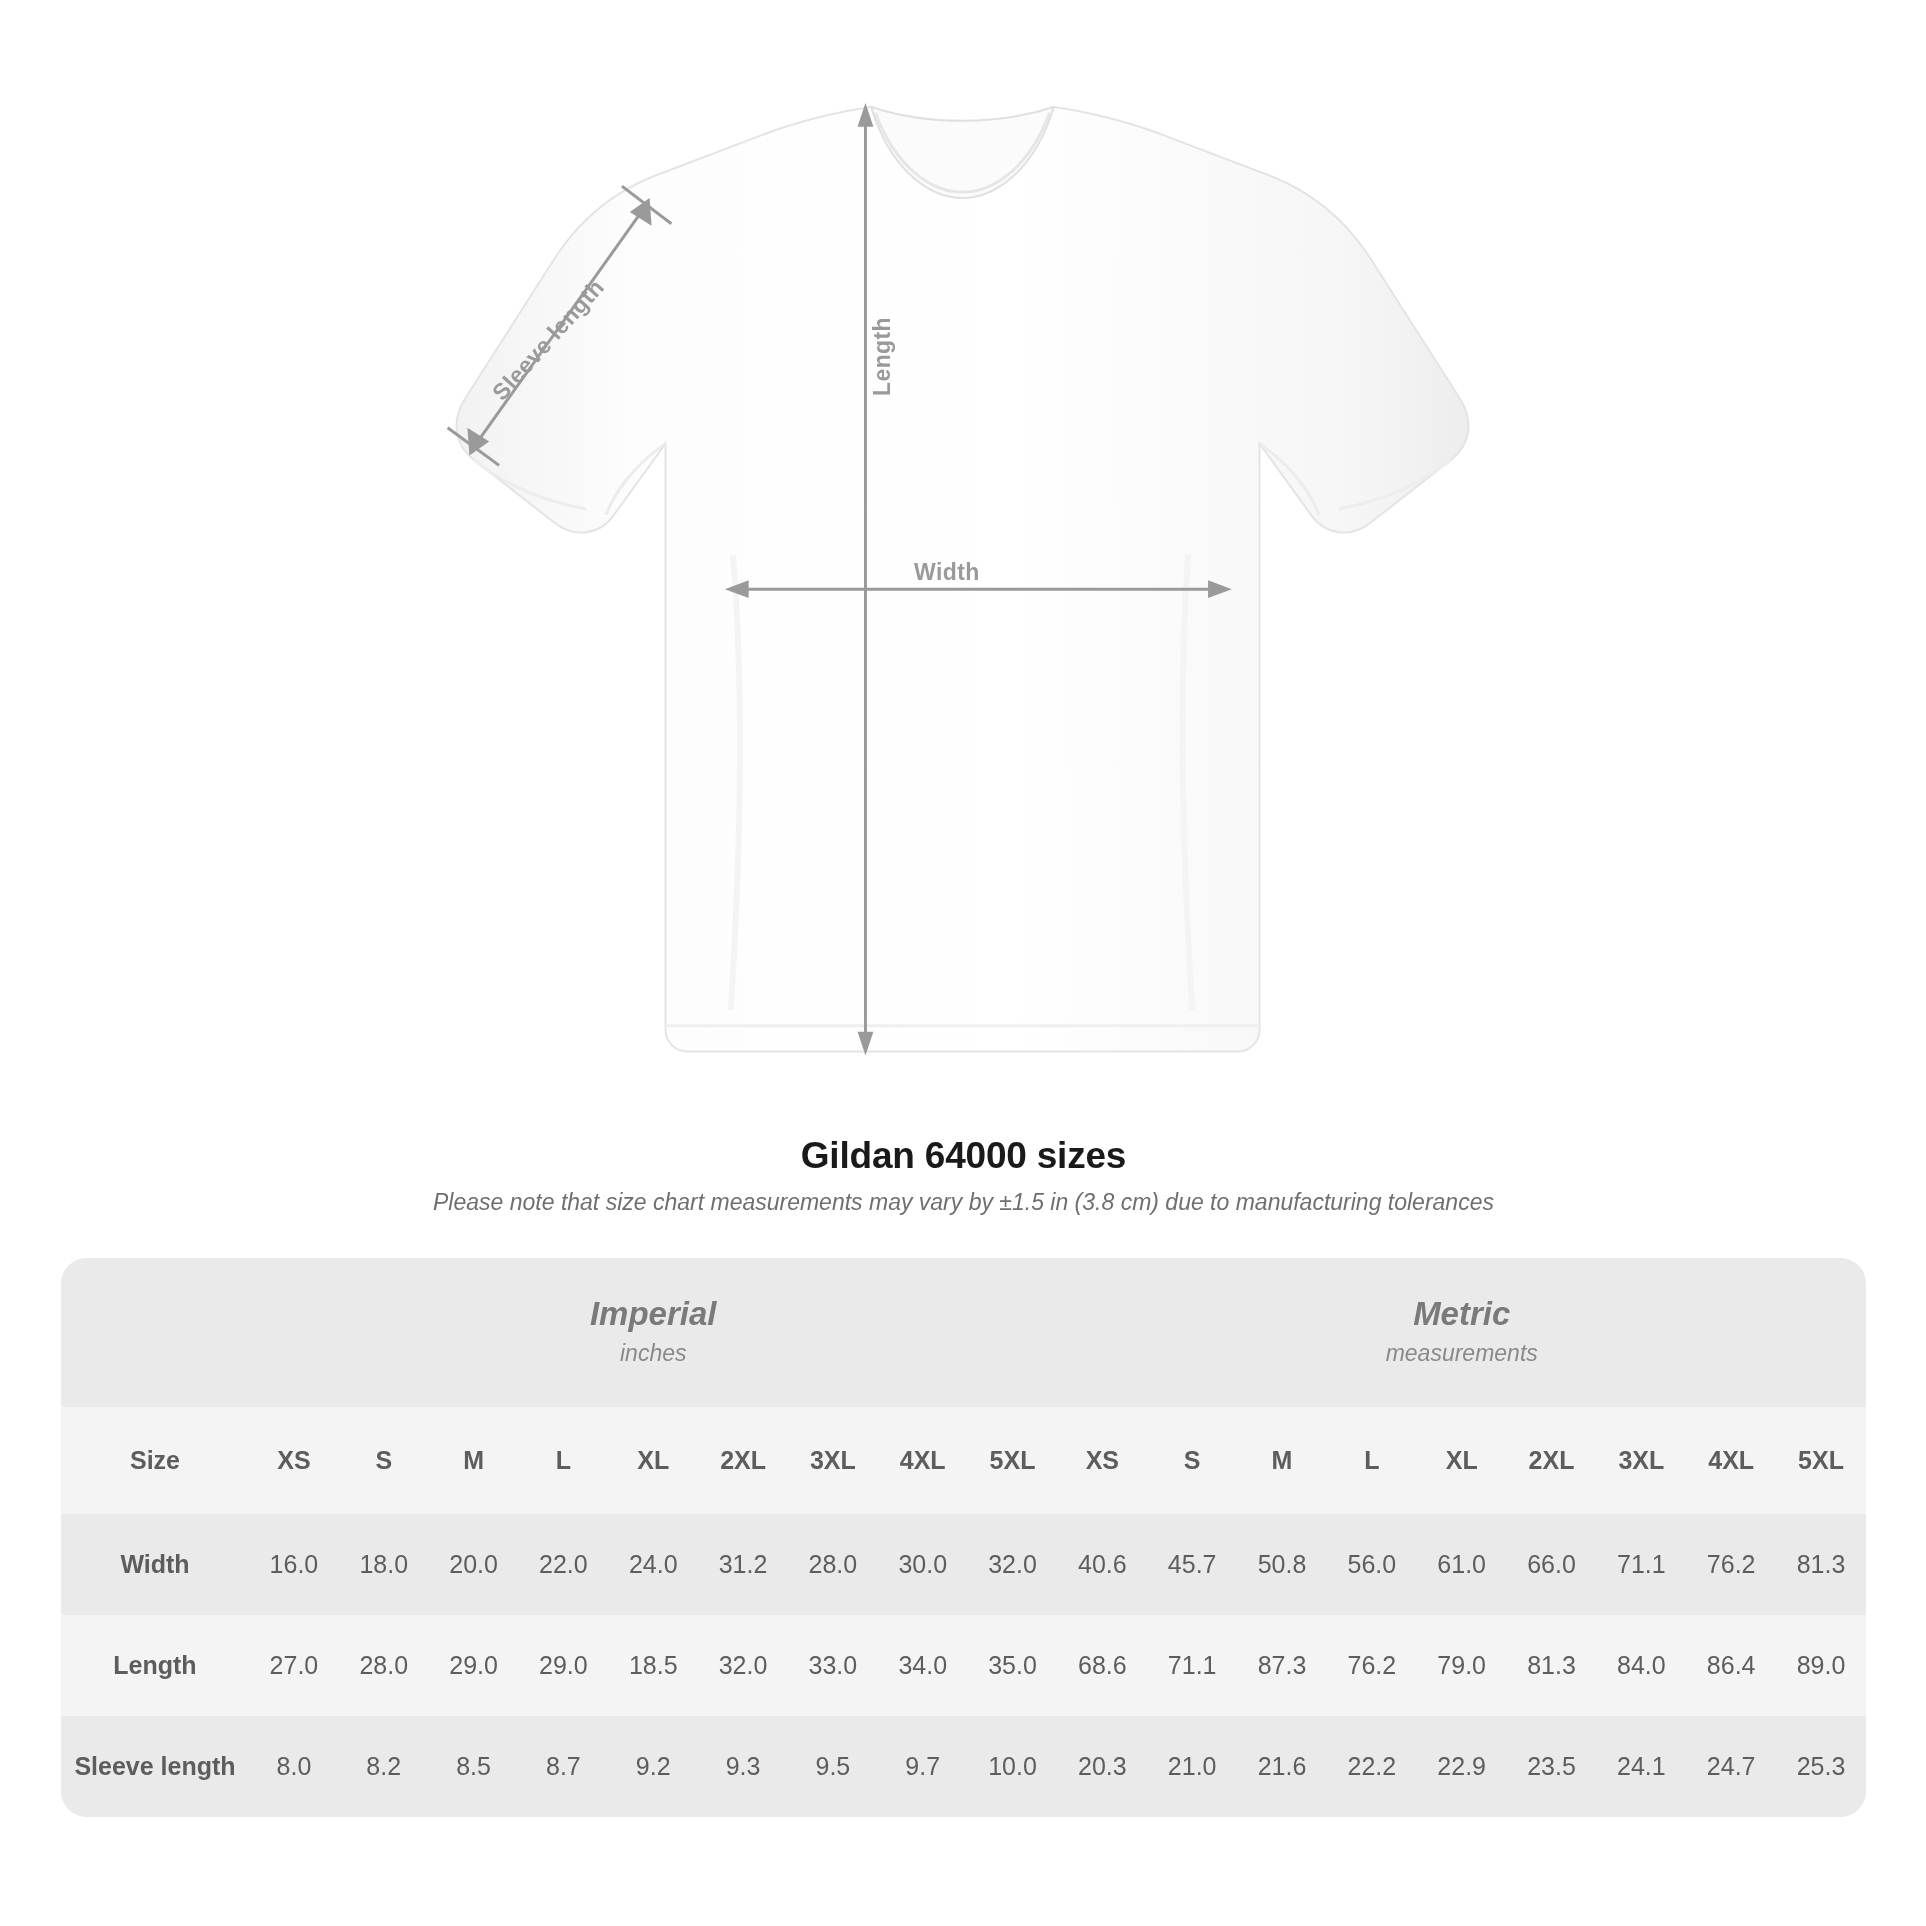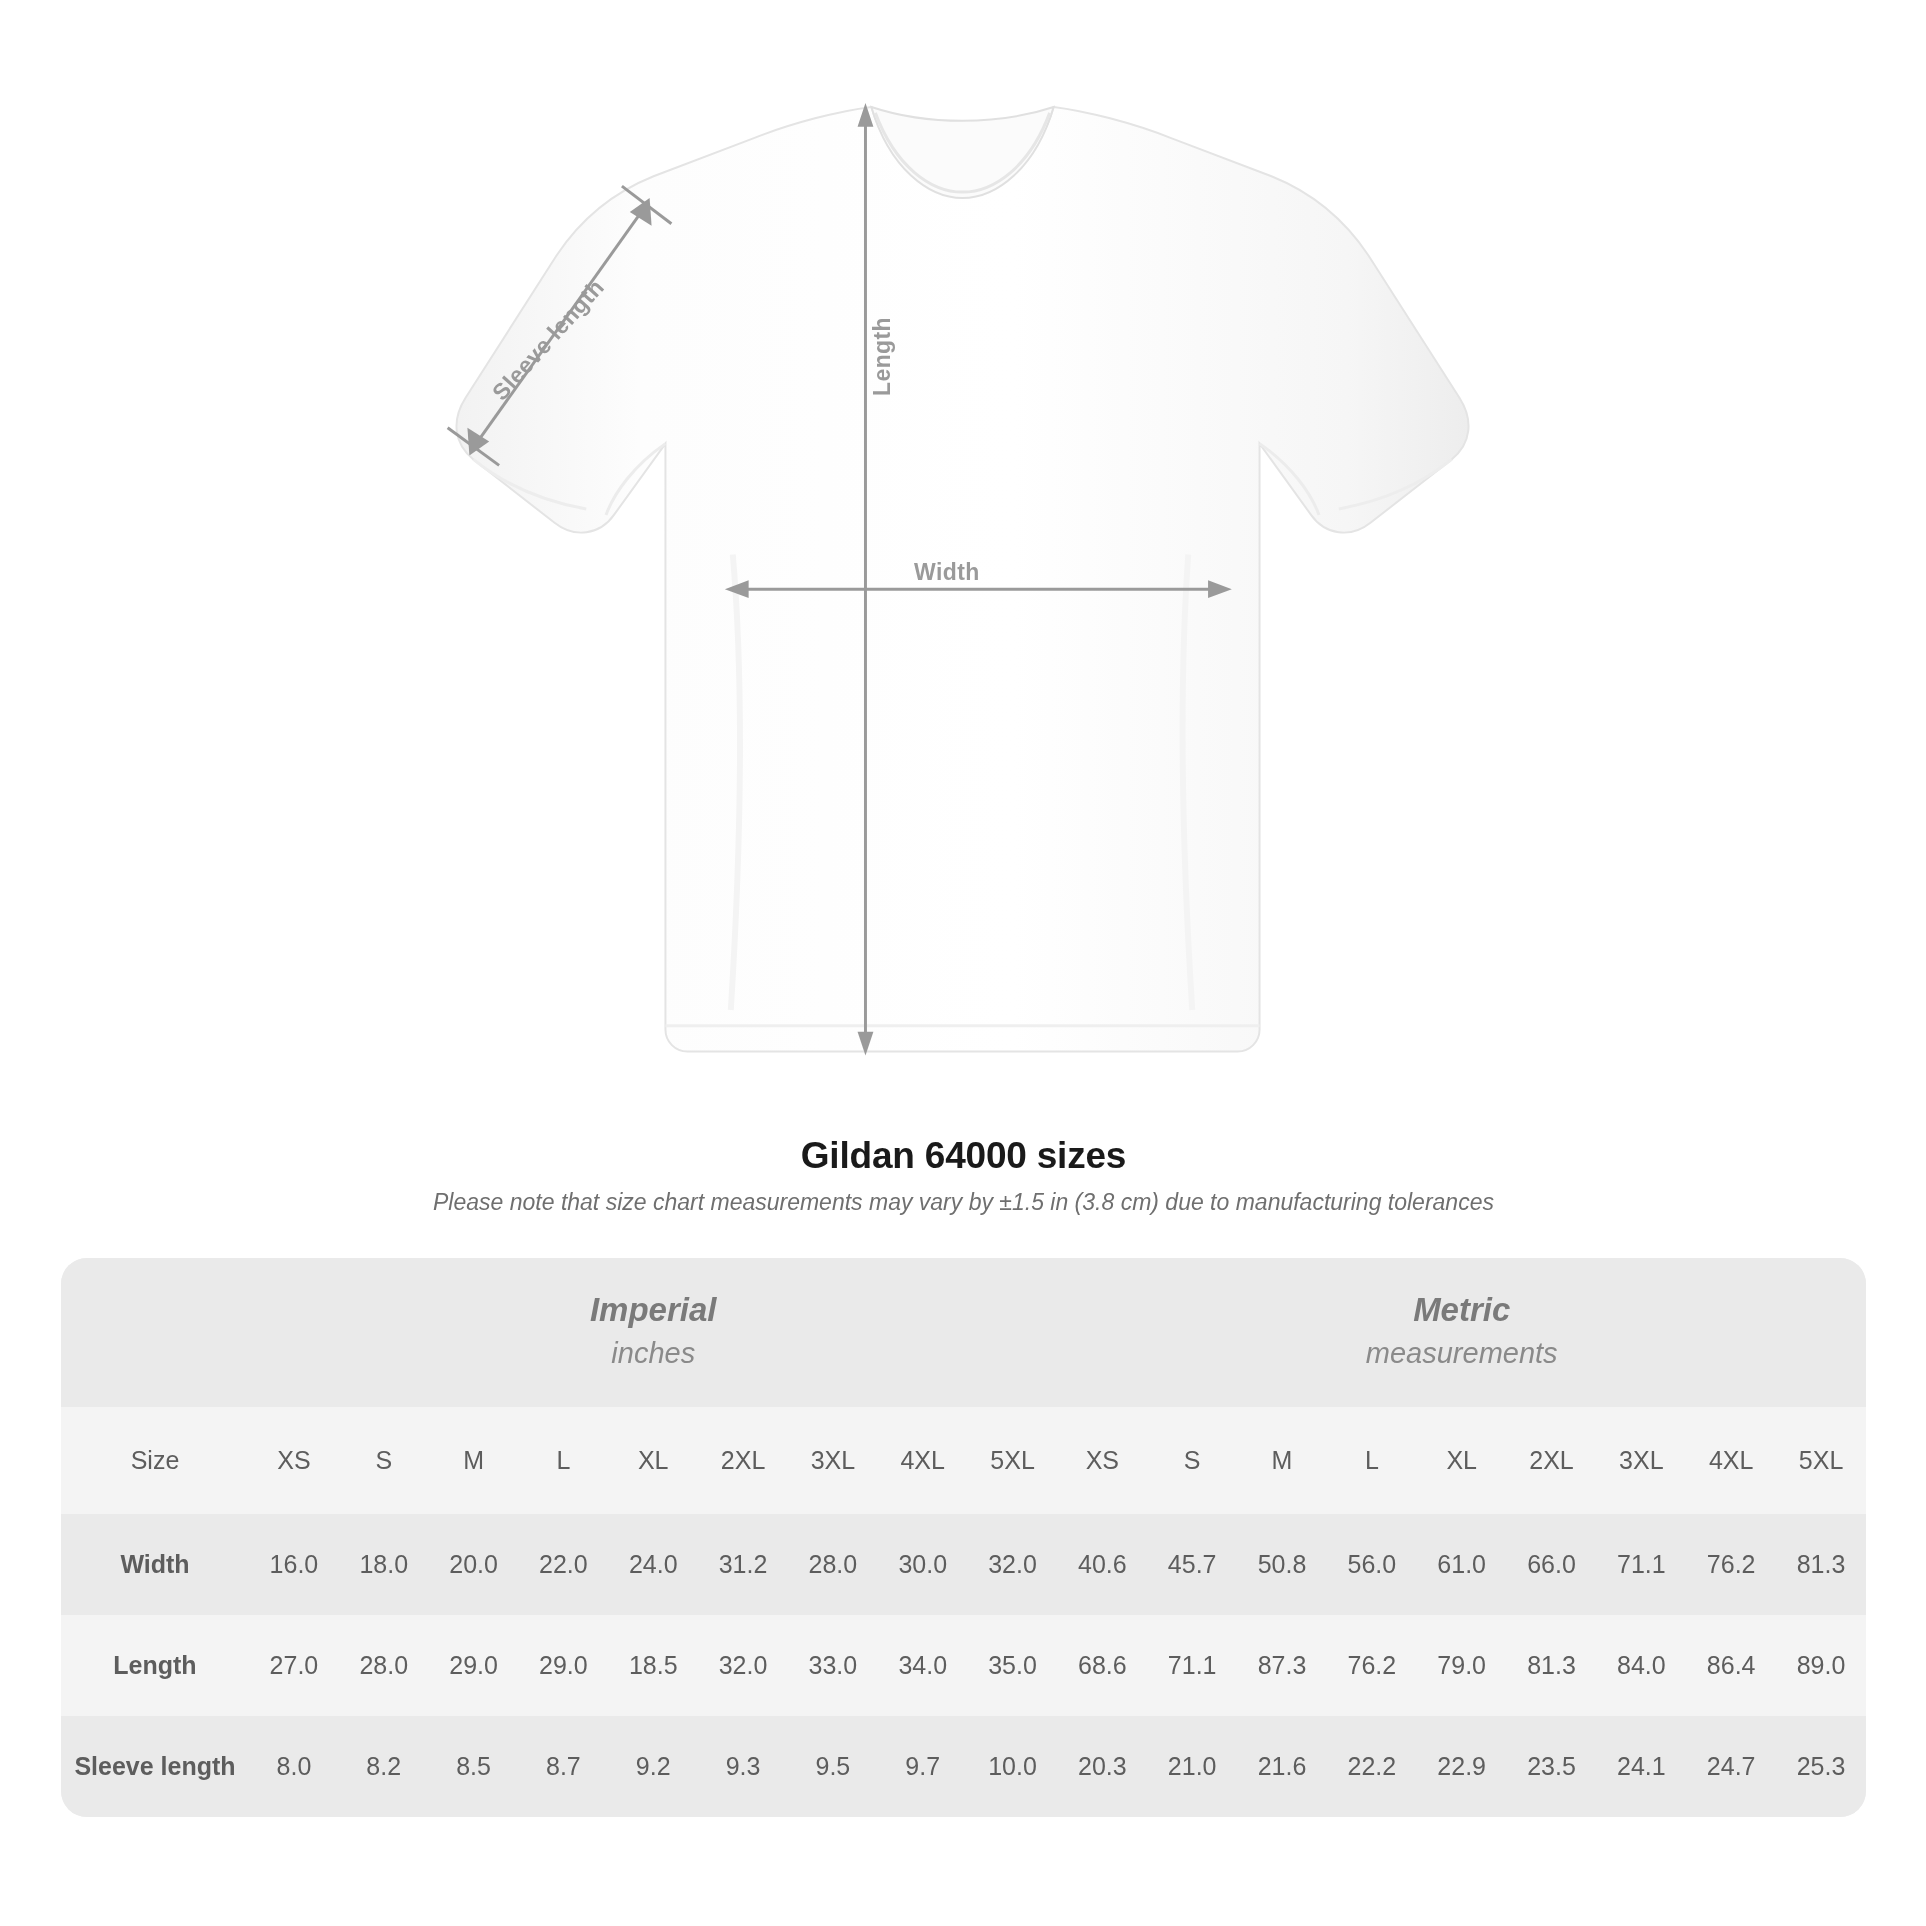--- a/index.html
+++ b/index.html
@@ -93,29 +93,29 @@
     vertical-align: middle;
   }
   .unit-name {
     font-size: 33px;
     font-weight: bold;
     font-style: italic;
     color: #7a7a7a;
     line-height: 1.25;
   }
   .unit-sub {
-    font-size: 29px;
+    font-size: 23px;
     font-style: italic;
     color: #8a8a8a;
     line-height: 1.6;
   }
   .head-row td {
     height: 107px;
     background: #f4f4f4;
-    font-weight: normal;
+    font-weight: bold;
     color: #575757;
     font-size: 25px;
     vertical-align: middle;
   }
   .row-label {
     font-weight: bold;
     color: #474747;
     font-size: 25px;
   }
   .data-row td {

